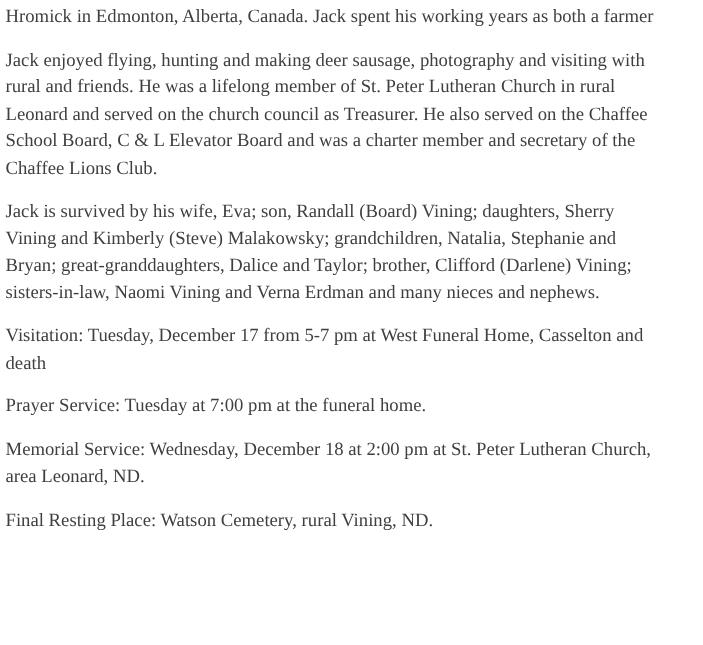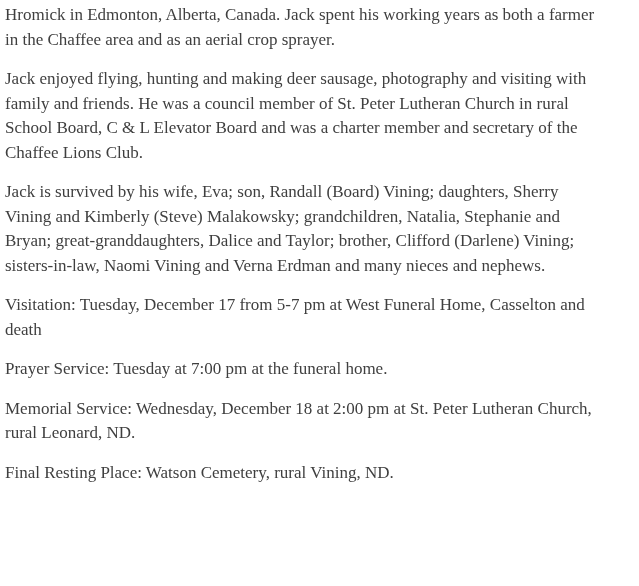--- a/index.html
+++ b/index.html
@@ -26,26 +26,26 @@
     white-space: nowrap;
   }
 </style>
 </head>
 <body>
 
 <div class="doc">
 
   <p>
     <span class="line">Hromick in Edmonton, Alberta, Canada. Jack spent his working years as both a farmer</span>
-    <span class="line">in the Chaffee area and as an aerial crop sprayer.</span>
   </p>
 
   <p>
     <span class="line">Jack enjoyed flying, hunting and making deer sausage, photography and visiting with</span>
-    <span class="line">family and friends. He was a council member of St. Peter Lutheran Church in rural</span>
+    <span class="line">rural and friends. He was a lifelong member of St. Peter Lutheran Church in rural</span>
+    <span class="line">Leonard and served on the church council as Treasurer. He also served on the Chaffee</span>
     <span class="line">School Board, C &amp; L Elevator Board and was a charter member and secretary of the</span>
     <span class="line">Chaffee Lions Club.</span>
   </p>
 
 
   <p>
     <span class="line">Jack is survived by his wife, Eva; son, Randall (Board) Vining; daughters, Sherry</span>
     <span class="line">Vining and Kimberly (Steve) Malakowsky; grandchildren, Natalia, Stephanie and</span>
     <span class="line">Bryan; great-granddaughters, Dalice and Taylor; brother, Clifford (Darlene) Vining;</span>
     <span class="line">sisters-in-law, Naomi Vining and Verna Erdman and many nieces and nephews.</span>
@@ -55,20 +55,20 @@
     <span class="line">Visitation: Tuesday, December 17 from 5-7 pm at West Funeral Home, Casselton and</span>
     <span class="line">death</span>
   </p>
 
   <p>
     <span class="line">Prayer Service: Tuesday at 7:00 pm at the funeral home.</span>
   </p>
 
   <p>
     <span class="line">Memorial Service: Wednesday, December 18 at 2:00 pm at St. Peter Lutheran Church,</span>
-    <span class="line">rural Leonard, ND.</span>
+    <span class="line">area Leonard, ND.</span>
   </p>
 
   <p>
     <span class="line">Final Resting Place: Watson Cemetery, rural Vining, ND.</span>
   </p>
 
 </div>
 
 </body></html>

